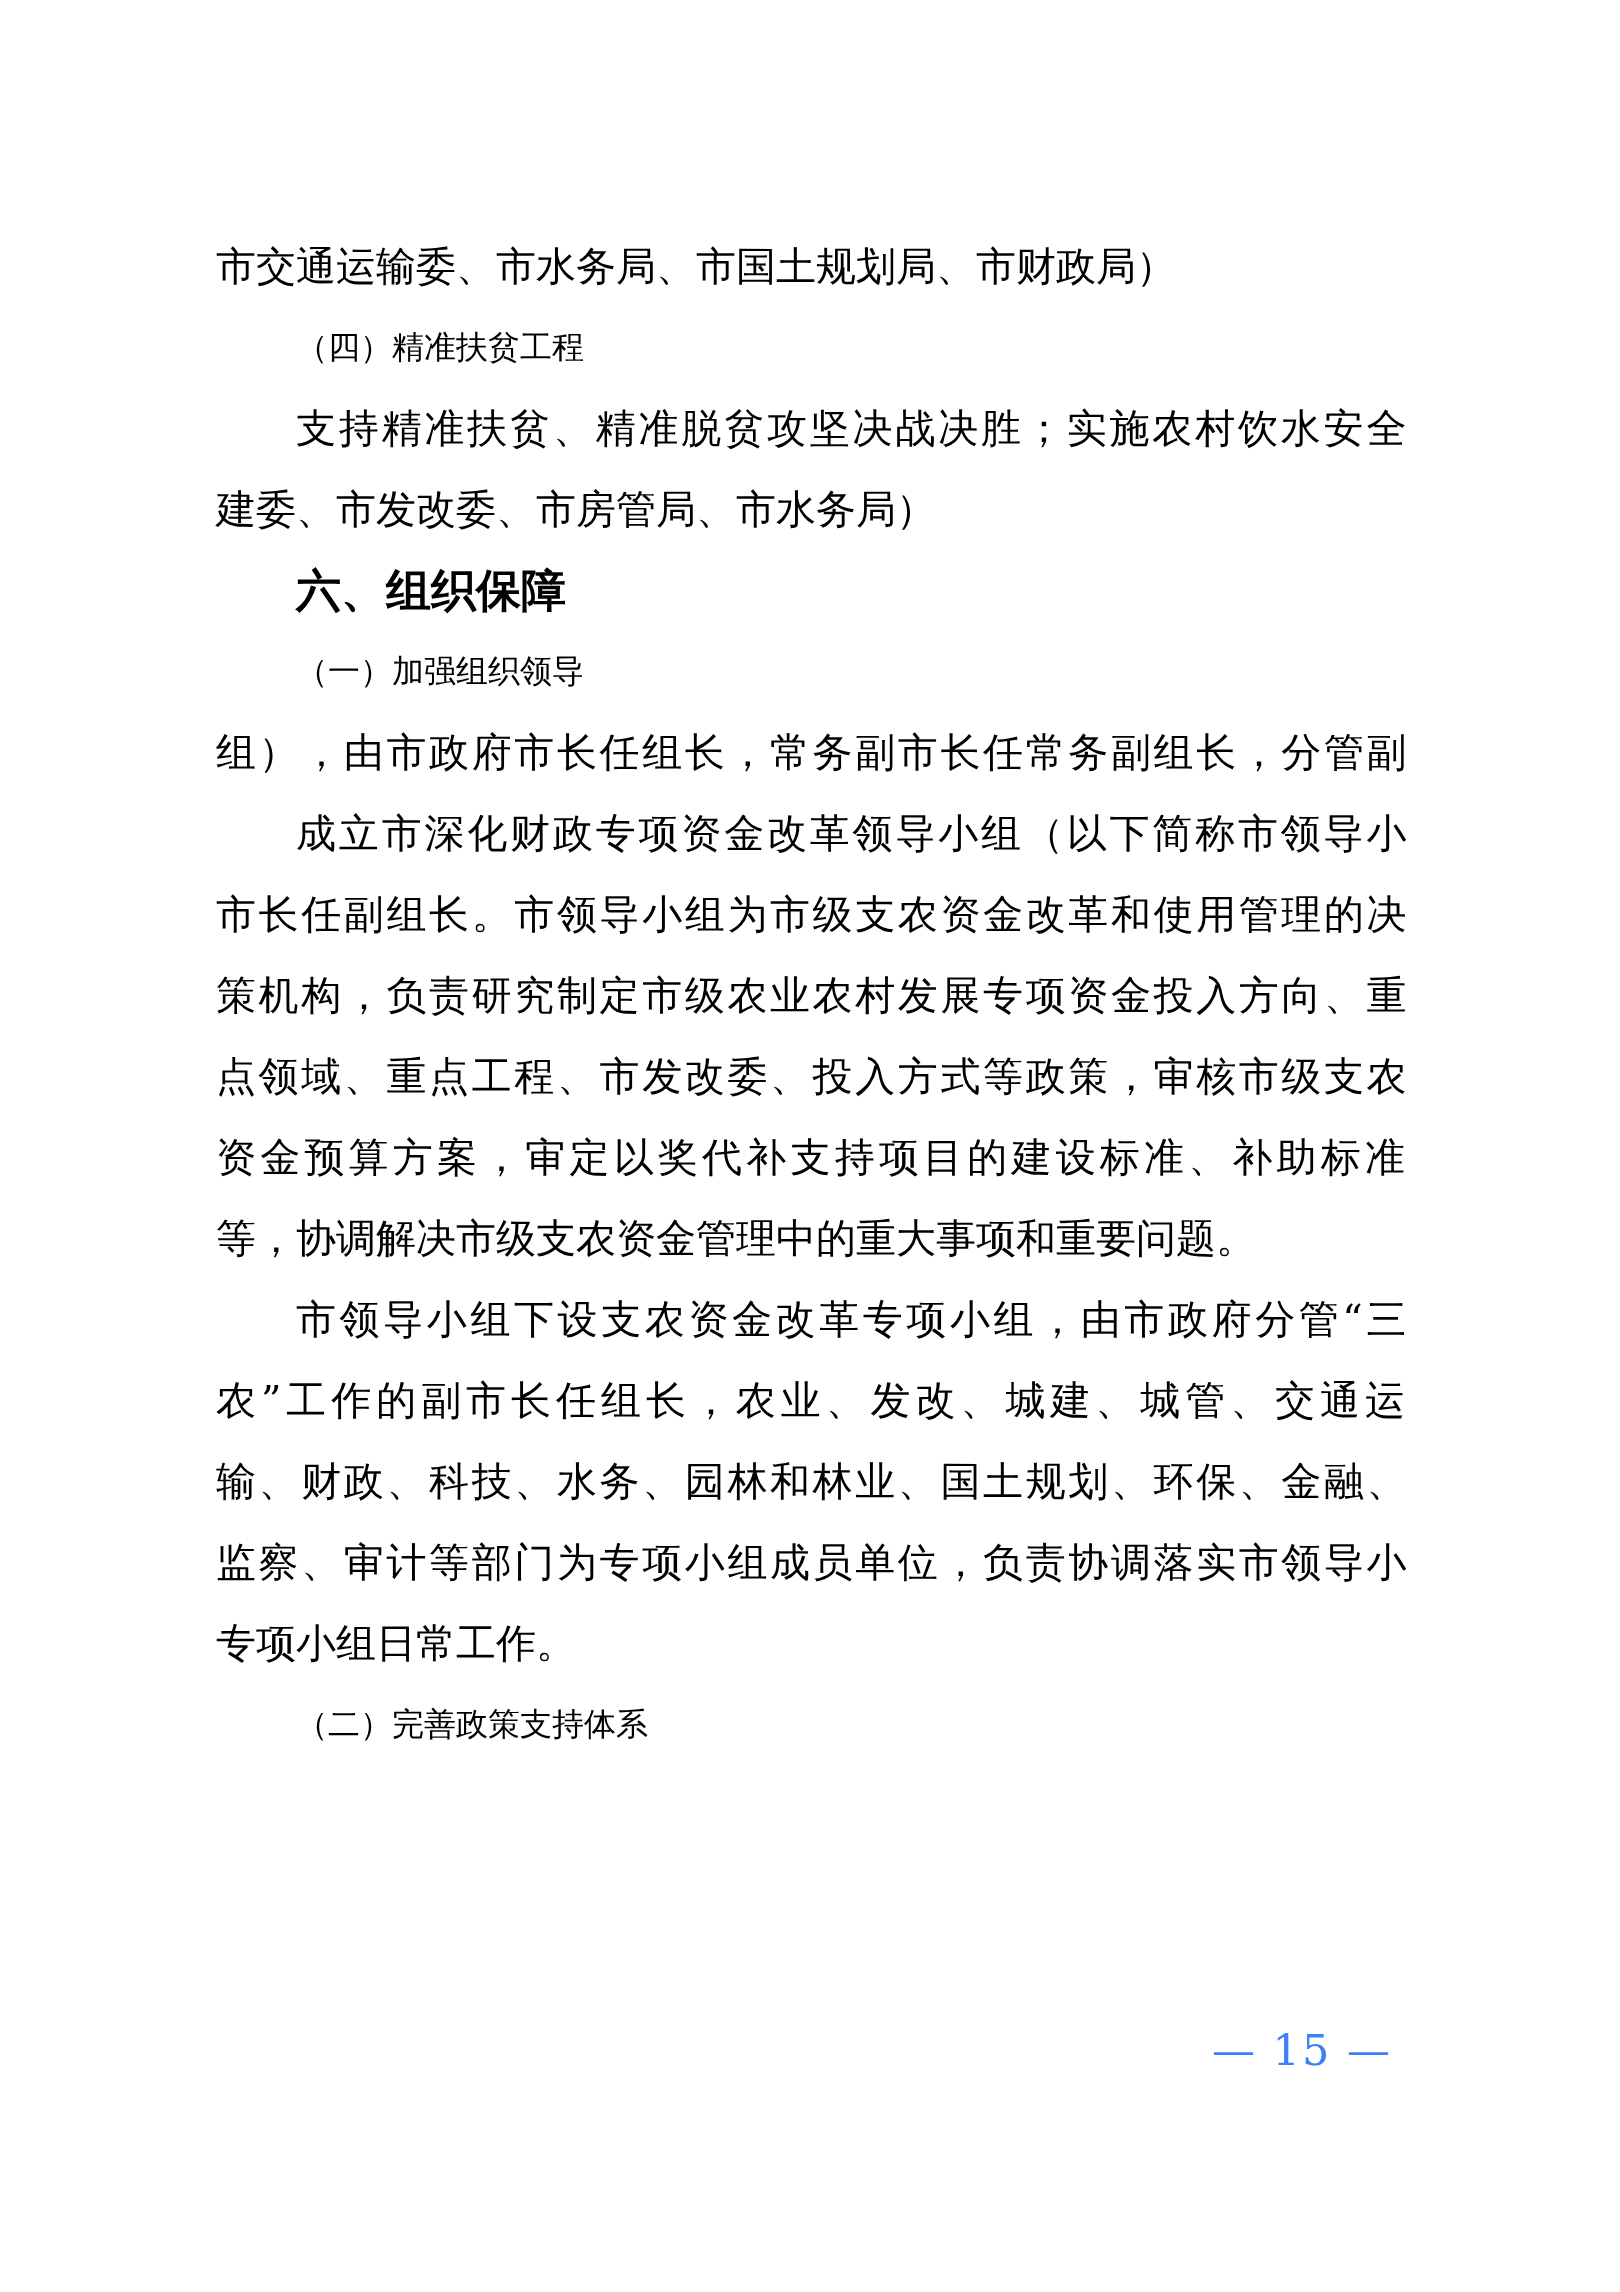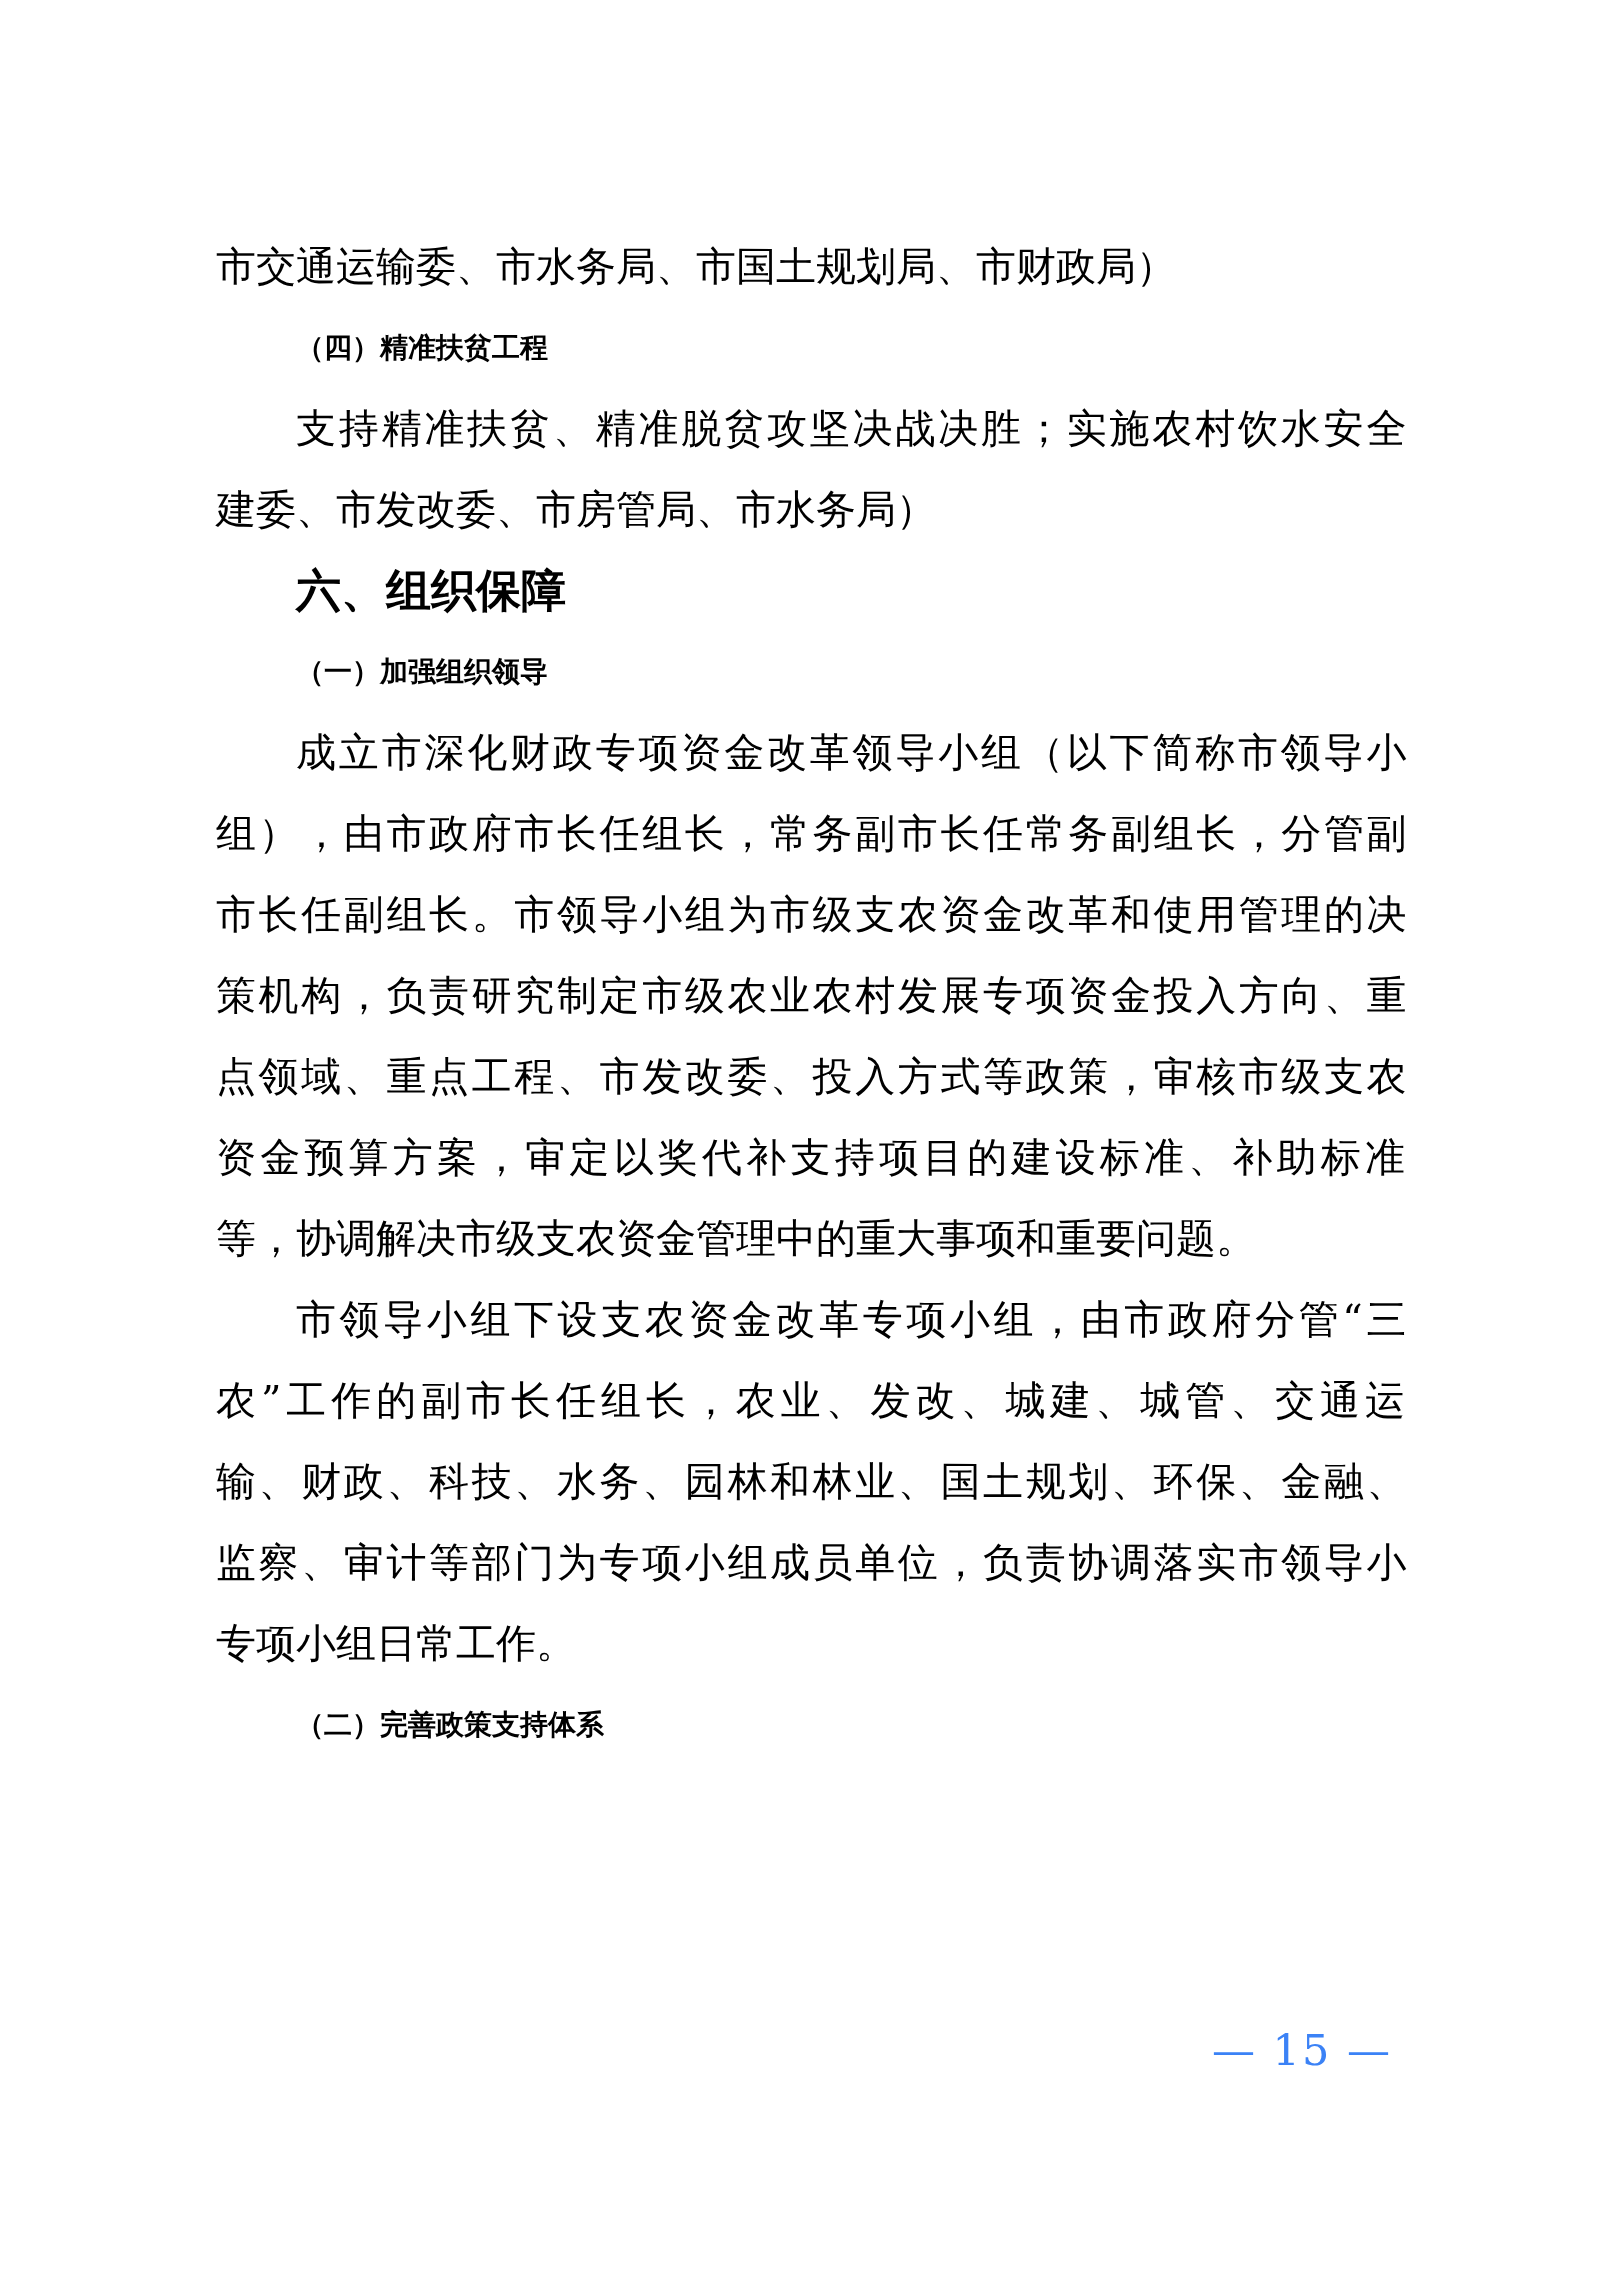--- a/index.html
+++ b/index.html
@@ -44,22 +44,22 @@
     text-align: justify;
     text-align-last: justify;
     text-justify: inter-character;
   }
   .style-heading {
     font-family: "DejaVu Sans", sans-serif;
     font-weight: bold;
     font-size: 45px;
   }
   .style-subheading {
-    font-weight: bold;
-    font-size: 28px;
+    font-weight: normal;
+    font-size: 32px;
   }
   .page-number {
     position: absolute;
     left: 216px;
     top: 2011px;
     width: 1176px;
     text-align: right;
     font-size: 43px;
     line-height: 43px;
     letter-spacing: 2px;
@@ -71,22 +71,22 @@
 <body>
 
 <div class="page">
   <div class="body-block" id="lines-container">
       <div class="line style-body">市交通运输委、市水务局、市国土规划局、市财政局）</div>
       <div class="line style-subheading indent">（四）精准扶贫工程</div>
       <div class="line style-body indent fill" style="letter-spacing: 2.6px;">支持精准扶贫、精准脱贫攻坚决战决胜；实施农村饮水安全</div>
       <div class="line style-body">建委、市发改委、市房管局、市水务局）</div>
       <div class="line style-heading indent">六、组织保障</div>
       <div class="line style-subheading indent">（一）加强组织领导</div>
+      <div class="line style-body fill" style="letter-spacing: 2.4px;">组），由市政府市长任组长，常务副市长任常务副组长，分管副</div>
       <div class="line style-body indent fill" style="letter-spacing: 2.6px;">成立市深化财政专项资金改革领导小组（以下简称市领导小</div>
-      <div class="line style-body fill" style="letter-spacing: 2.4px;">组），由市政府市长任组长，常务副市长任常务副组长，分管副</div>
       <div class="line style-body fill" style="letter-spacing: 2.4px;">市长任副组长。市领导小组为市级支农资金改革和使用管理的决</div>
       <div class="line style-body fill" style="letter-spacing: 2.4px;">策机构，负责研究制定市级农业农村发展专项资金投入方向、重</div>
       <div class="line style-body fill" style="letter-spacing: 2.4px;">点领域、重点工程、市发改委、投入方式等政策，审核市级支农</div>
       <div class="line style-body fill" style="letter-spacing: 4px;">资金预算方案，审定以奖代补支持项目的建设标准、补助标准</div>
       <div class="line style-body">等，协调解决市级支农资金管理中的重大事项和重要问题。</div>
       <div class="line style-body indent fill" style="letter-spacing: 2.6px;">市领导小组下设支农资金改革专项小组，由市政府分管“三</div>
       <div class="line style-body fill" style="letter-spacing: 4px;">农”工作的副市长任组长，农业、发改、城建、城管、交通运</div>
       <div class="line style-body fill" style="letter-spacing: 2.4px;">输、财政、科技、水务、园林和林业、国土规划、环保、金融、</div>
       <div class="line style-body fill" style="letter-spacing: 2.4px;">监察、审计等部门为专项小组成员单位，负责协调落实市领导小</div>
       <div class="line style-body">专项小组日常工作。</div>

